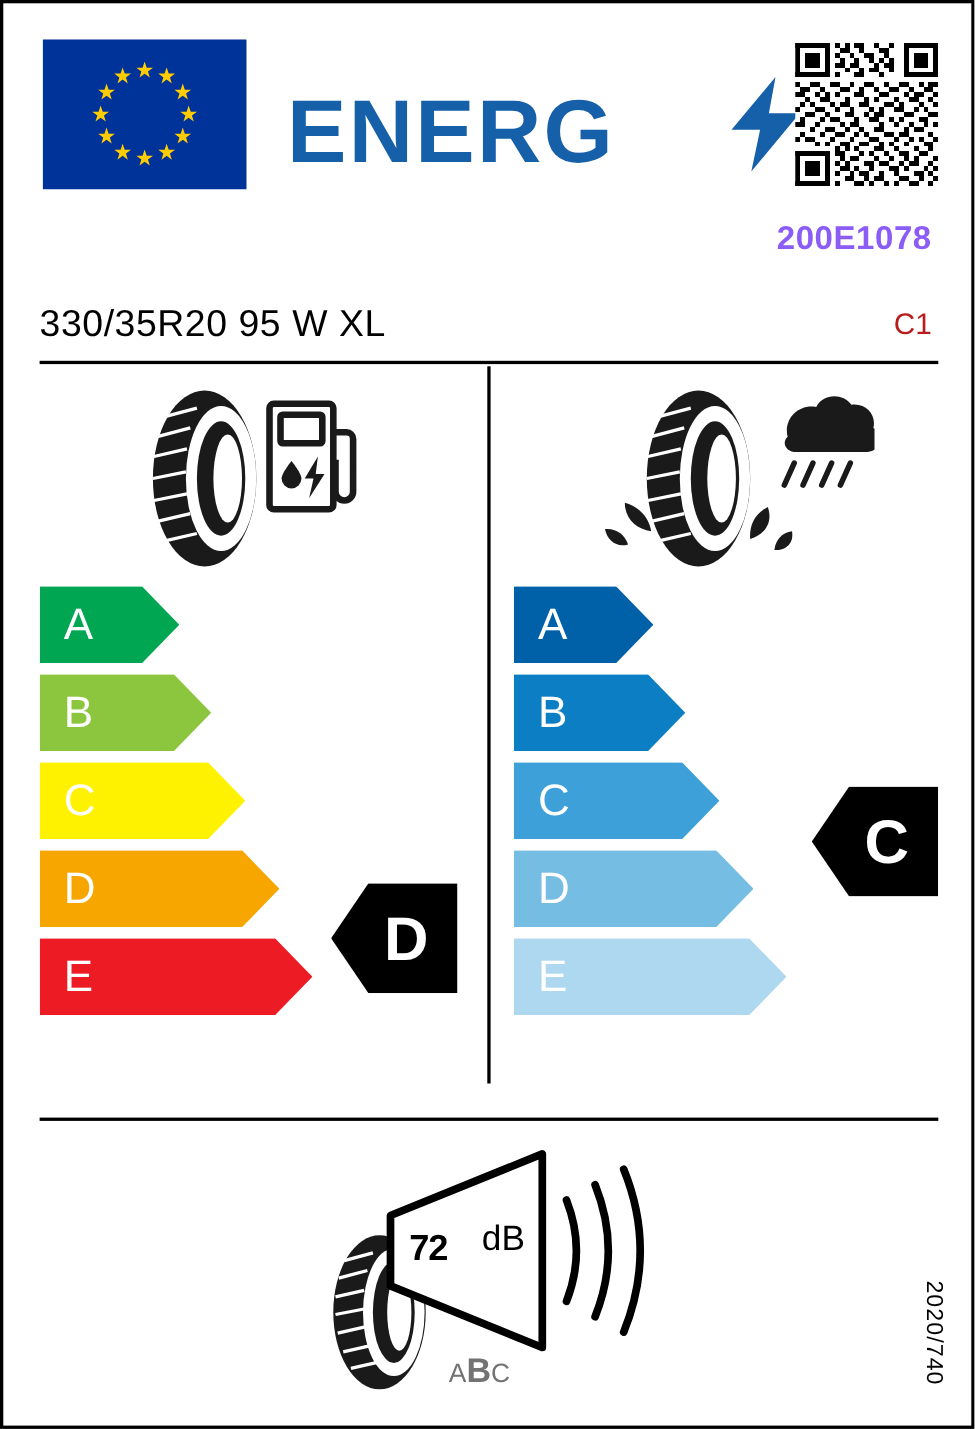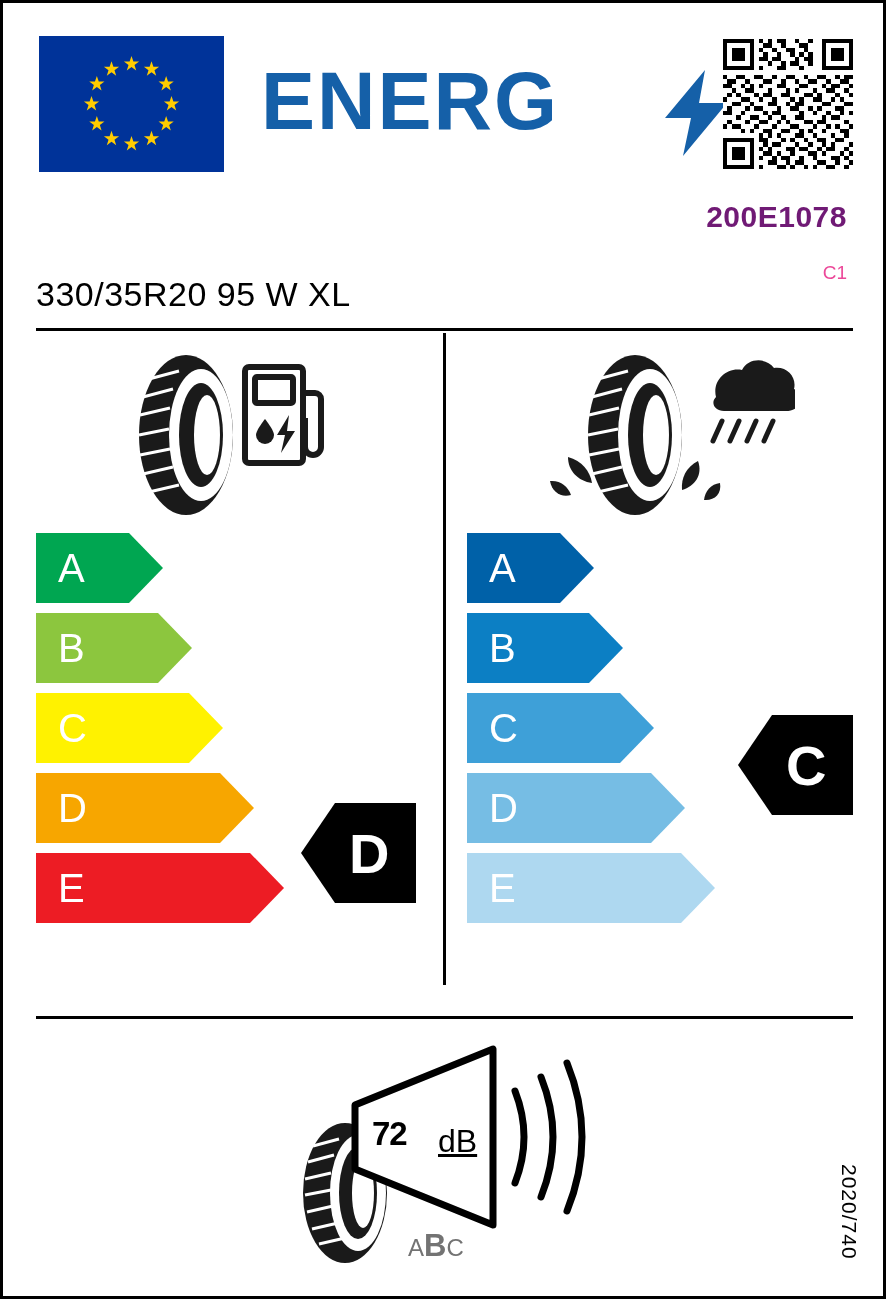--- a/index.html
+++ b/index.html
@@ -34,21 +34,21 @@
     left: 0;
     top: 0;
     width: 185px;
     height: 136px;
     background: #003399;
   }
   .eu-flag svg { display: block; }
   .energy-word {
     position: absolute;
     left: 222px;
-    top: 25px;
+    top: 44px;
     font-size: 81px;
     font-weight: bold;
     letter-spacing: 2px;
     color: #1560a8;
     line-height: 1;
     font-family: "Liberation Sans", sans-serif;
   }
   .energy-bolt {
     position: absolute;
     left: 626px;
@@ -73,37 +73,37 @@
     font-weight: bold;
     color: #000;
     letter-spacing: 0.5px;
   }
   .model {
     position: absolute;
     right: 36px;
     top: 197px;
     font-size: 30px;
     font-weight: bold;
-    color: #701a75;
+    color: #8b5cf6;
     letter-spacing: 0.5px;
   }
   .size {
     position: absolute;
     left: 33px;
     top: 272px;
     font-size: 34px;
     color: #000;
     letter-spacing: 0.5px;
   }
   .class {
     position: absolute;
     right: 36px;
-    top: 259px;
-    font-size: 19px;
-    color: #ec4899;
+    top: 277px;
+    font-size: 27px;
+    color: #b91c1c;
   }
 
   .hr {
     position: absolute;
     background: #000;
     height: 3px;
   }
   .hr-top { left: 33px; top: 325px; width: 817px; }
   .hr-bottom { left: 33px; top: 1013px; width: 817px; }
   .vdiv {
@@ -201,24 +201,23 @@
     left: 89px;
     top: 72px;
     font-size: 33px;
     font-weight: bold;
     color: #000;
     letter-spacing: -1px;
   }
   .noise-db-unit {
     position: absolute;
     left: 155px;
-    top: 80px;
+    top: 64px;
     font-size: 32px;
     color: #000;
-    text-decoration: underline;
   }
   .noise-classes {
     position: absolute;
     left: 125px;
     top: 185px;
     font-size: 27px;
     color: #737373;
   }
   .noise-classes .nc-a { font-size: 24px; }
   .noise-classes .nc-b { font-size: 31px; font-weight: bold; }

